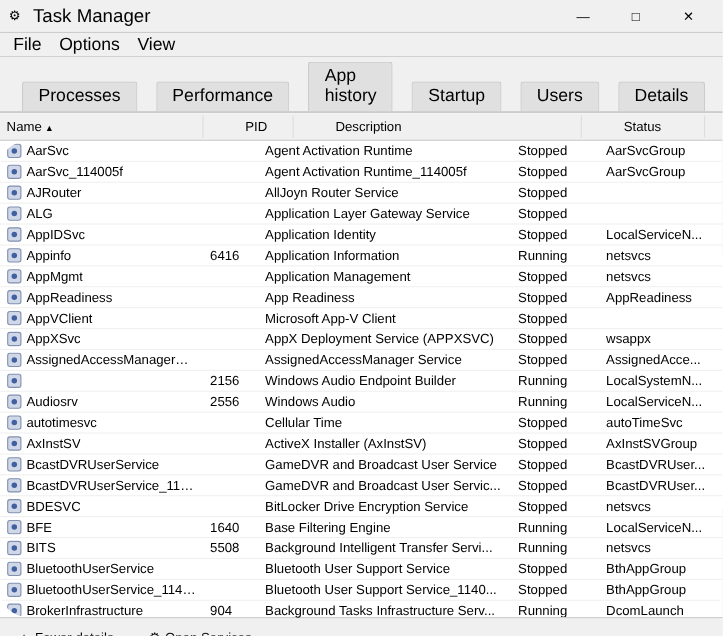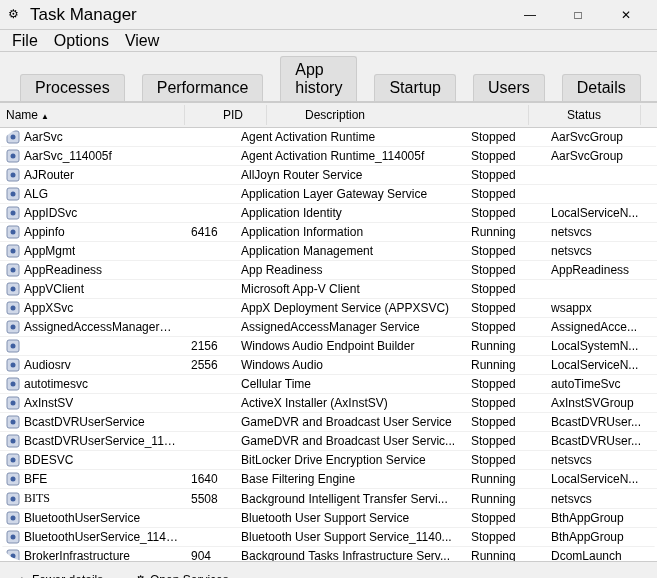--- a/index.html
+++ b/index.html
@@ -514,21 +514,21 @@
         <div class="table-cell">LocalServiceN...</div>
       </div>
       <div class="table-row">
         <div class="table-cell">
           <span class="svc-icon">
             <svg width="14" height="14" viewBox="0 0 14 14">
       <rect x="1" y="1" width="12" height="12" rx="2" fill="#d0d8e8" stroke="#8090b0" stroke-width="1"></rect>
       <circle cx="7" cy="7" r="2.5" fill="#4060a0"></circle>
     </svg>
           </span>
-          <span style="overflow: hidden; text-overflow: ellipsis; white-space: nowrap; font-family: Liberation Serif, serif;">BITS</span>
+          <span style="overflow: hidden; text-overflow: ellipsis; white-space: nowrap;">BITS</span>
         </div>
         <div class="table-cell">5508</div>
         <div class="table-cell">Background Intelligent Transfer Servi...</div>
         <div class="table-cell">Running</div>
         <div class="table-cell">netsvcs</div>
       </div>
       <div class="table-row">
         <div class="table-cell">
           <span class="svc-icon">
             <svg width="14" height="14" viewBox="0 0 14 14">

